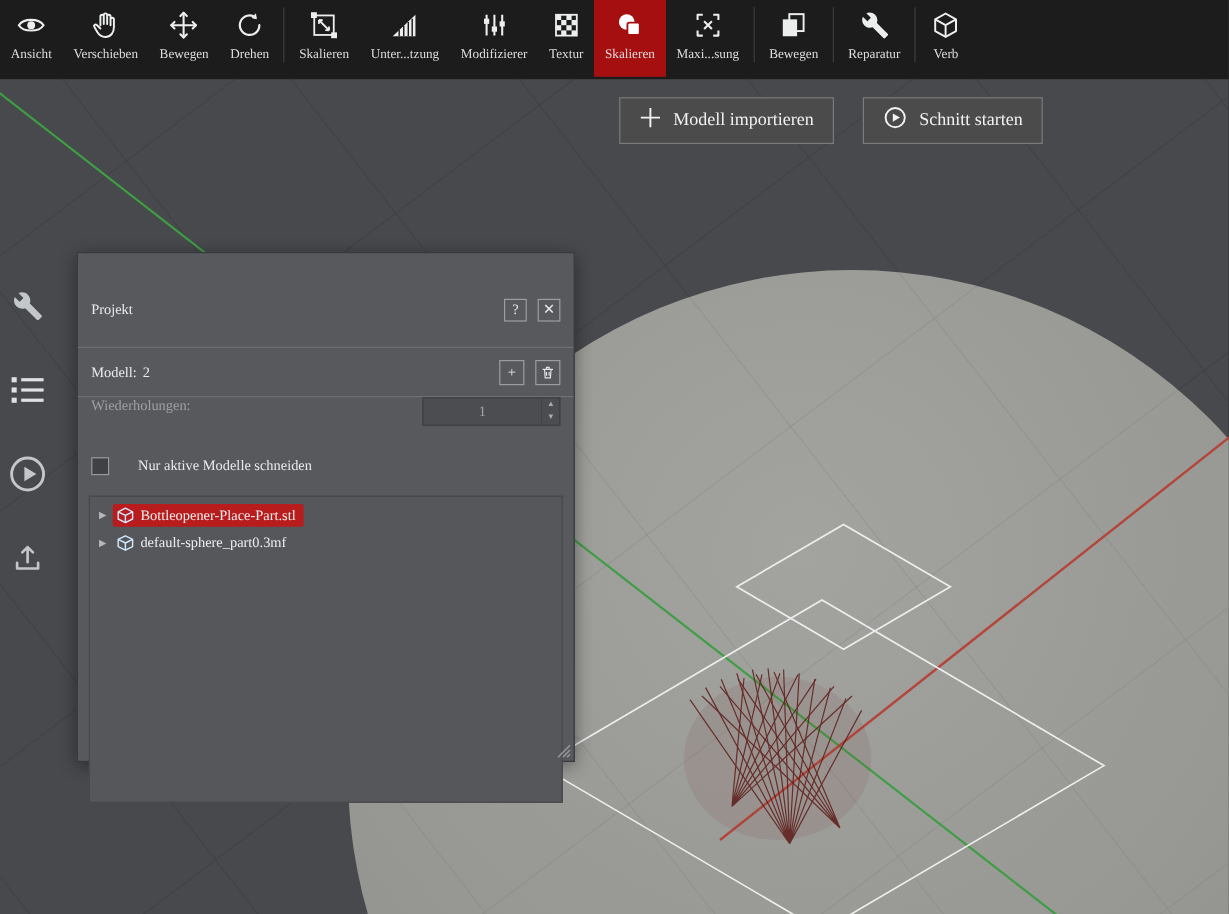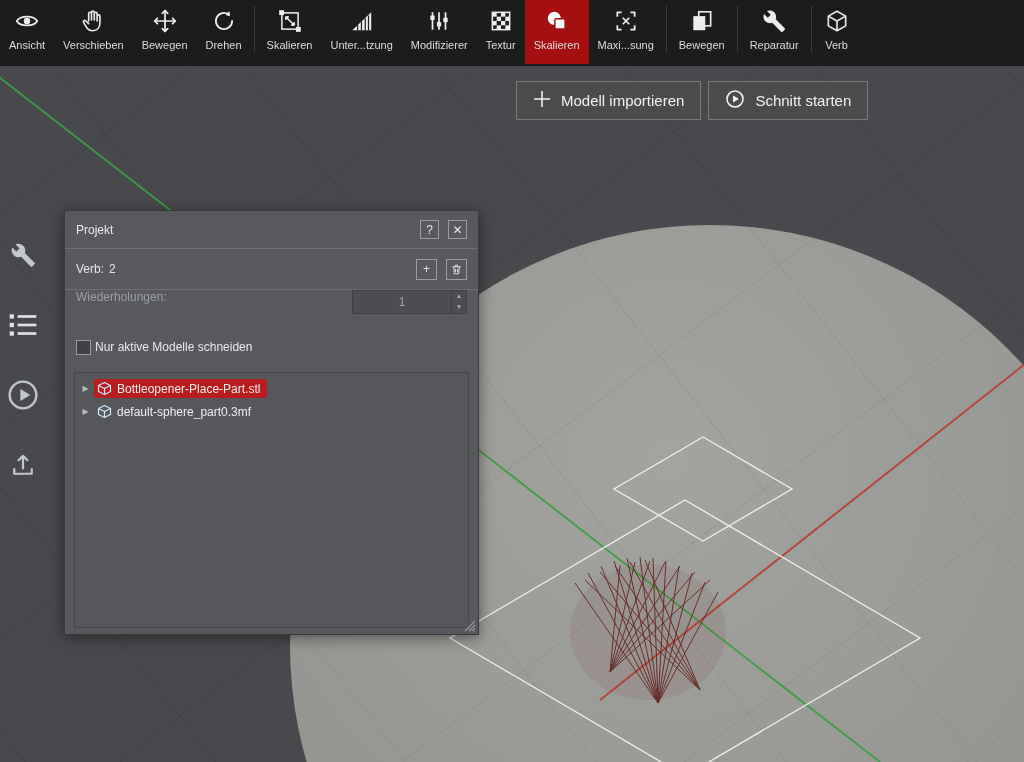--- a/index.html
+++ b/index.html
@@ -1,68 +1,68 @@
 <!DOCTYPE html>
 <html><head>
 <meta charset="utf-8">
 <style>
   html,body{margin:0;padding:0;}
   body{width:1024px;height:762px;overflow:hidden;background:#1c1c1c;
        font-family:"Liberation Sans",sans-serif;}
-  .stage{position:relative;width:1024px;height:762px;overflow:hidden;}
+  .stage{position:relative;width:1024px;height:762px;overflow:hidden;font-family:Liberation Serif, serif;}
 
   
   .viewport{position:absolute;inset:0;z-index:0;}
   .viewport svg{display:block;}
 
   
   .toolbar{position:absolute;top:0;left:0;right:0;height:66px;background:#1c1c1c;
            display:flex;align-items:flex-start;overflow:hidden;z-index:10;}
   .titem{height:58px;display:flex;flex-direction:column;align-items:center;
          padding:6px 9px 0;cursor:pointer;flex:none;}
   .titem.active{background:#a50f0f;}
   .ticon{height:30px;display:flex;align-items:center;justify-content:center;}
   .tlabel{font-size:11px;color:#dcdddd;margin-top:3px;white-space:nowrap;}
   .tdiv{width:1px;background:#3c3c3e;height:46px;margin:6px 3px 0;flex:none;}
 
   
-  .actions{position:absolute;top:81px;left:516px;display:flex;gap:7px;z-index:5;}
+  .actions{position:absolute;top:81px;left:516px;display:flex;gap:24px;z-index:5;}
   .abtn{height:39px;background:#4b4b4b;border:1px solid #7a7a7a;color:#f1f2f2;
         font-size:15px;font-family:inherit;display:flex;align-items:center;gap:10px;
         padding:0 16px;cursor:pointer;white-space:nowrap;}
 
   
   .side{position:absolute;left:6px;top:238px;display:flex;flex-direction:column;
         gap:36px;z-index:4;}
   .sicon{width:34px;height:34px;display:flex;align-items:center;justify-content:center;
          cursor:pointer;}
 
   
   .panel{position:absolute;left:64px;top:210px;width:413px;height:423px;
          background:#57595c;border:1px solid #38393b;
          box-shadow:0 3px 14px rgba(0,0,0,.45);z-index:6;color:#e8eaeb;font-size:12px;}
-  .phead{height:37px;display:flex;align-items:center;padding:0 11px;
-         border-bottom:1px solid #6d6f71;cursor:move;}
+  .phead{height:37px;display:flex;align-items:center;padding:12px 11px;
+         border-bottom:1px solid #6d6f71;cursor:move;margin-top:17px;}
   .ptitle{flex:1;}
   .hbtn{width:19px;height:19px;border:1px solid #9b9ea0;background:transparent;
         color:#e6e8e9;font-size:12px;display:flex;align-items:center;justify-content:center;
         margin-left:9px;cursor:pointer;padding:0;font-family:inherit;flex:none;}
   .hbtn.big{width:21px;height:21px;}
   .prow-total{height:40px;display:flex;align-items:center;padding:0 11px;
               border-bottom:1px solid #6d6f71;}
   .tval{margin-left:5px;}
   .spacer{flex:1;}
   .prow-rep{height:40px;display:flex;align-items:flex-start;padding:0 11px;color:#9da0a2;}
   .repinput{background:#4b4d50;border:1px solid #3e3f41;color:#a2a5a7;width:100px;
             height:24px;text-align:center;font-size:12px;font-family:inherit;box-sizing:border-box;}
   .spin{width:15px;height:24px;border:1px solid #3e3f41;border-left:none;background:#4b4d50;
         display:flex;flex-direction:column;box-sizing:border-box;}
   .spin span{flex:1;font-size:6.5px;color:#a8abad;display:flex;align-items:center;
              justify-content:center;cursor:pointer;line-height:1;}
-  .prow-check{height:34px;display:flex;align-items:center;padding:0 11px;gap:4px;}
+  .prow-check{height:34px;display:flex;align-items:center;padding:0 11px;gap:24px;}
   .cbox{width:15px;height:15px;background:#3f4144;border:1px solid #9a9da0;
         box-sizing:border-box;cursor:pointer;flex:none;}
   .plist{margin:8px 9px 0;height:250px;background:#55575a;border:1px solid #47484a;
          overflow:hidden;position:relative;padding-top:4px;box-sizing:content-box;}
   .prow-item{height:23px;display:flex;align-items:center;padding-left:5px;gap:3px;cursor:pointer;}
   .tri{font-size:8px;color:#b4b7b9;width:11px;text-align:center;flex:none;}
   .isel{display:flex;align-items:center;gap:5px;padding:2px 7px 2px 3px;border-radius:2px;}
   .prow-item.selected .isel{background:#b91c1c;}
   .iname{font-size:12px;color:#eceeef;white-space:nowrap;}
   .grip{position:absolute;right:2px;bottom:2px;width:12px;height:12px;cursor:nwse-resize;}
@@ -336,21 +336,21 @@
 
   <div class="panel">
 
     <div class="phead">
       <span class="ptitle">Projekt</span>
       <button class="hbtn">?</button>
       <button class="hbtn">✕</button>
     </div>
 
     <div class="prow-total">
-      <span>Verb:</span>
+      <span>Modell:</span>
       <span class="tval">2</span>
       <span class="spacer"></span>
       <button class="hbtn big">+</button>
       <button class="hbtn big">
         <svg width="13" height="13" viewBox="0 0 24 24" fill="none" stroke="#e2e4e5" stroke-width="1.8">
             <path d="M4 7h16M10 7V4h4v3M7 7l1 13h8l1-13M10 11v6M14 11v6"></path>
           </svg>
       </button>
     </div>
 

